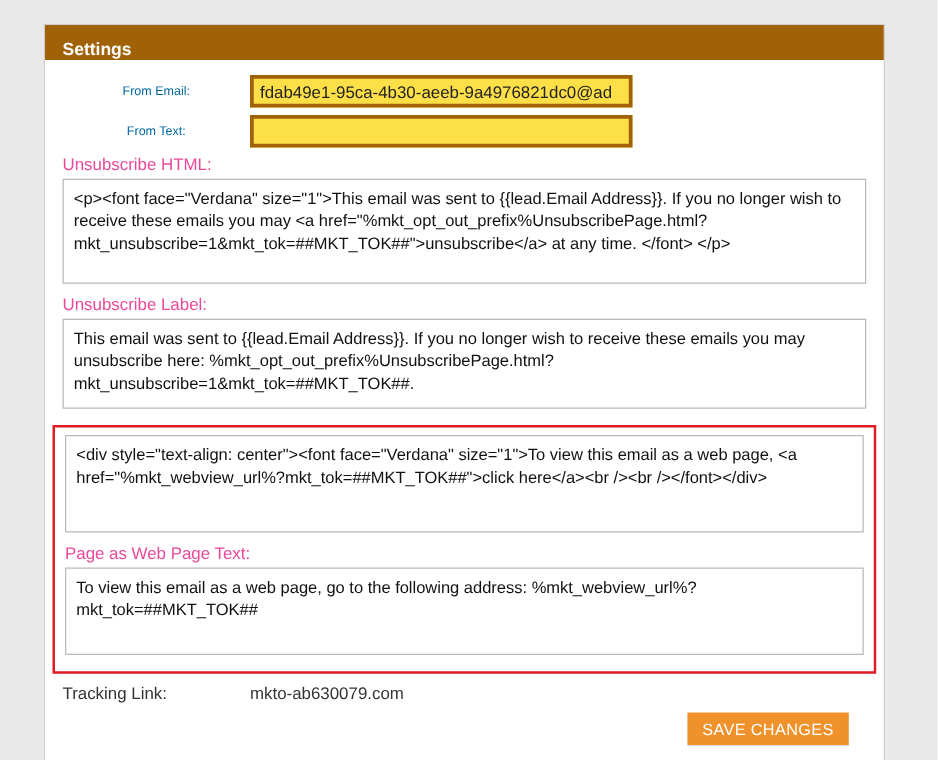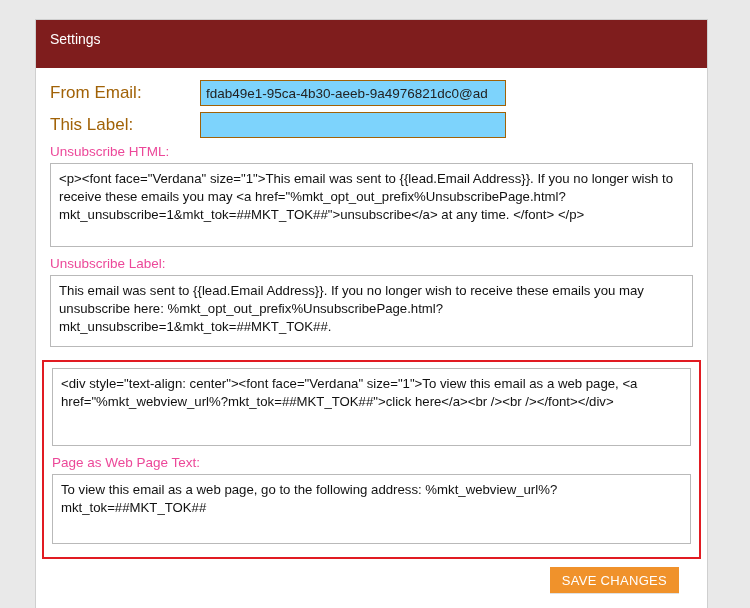--- a/index.html
+++ b/index.html
@@ -18,49 +18,50 @@
   .panel {
     position: absolute;
     left: 35px;
     top: 19px;
     width: 673px;
     background: #ffffff;
     border: 1px solid #cfcfcf;
     box-sizing: border-box;
   }
   .panel-header {
-    background: #7f1d1d;
-    height: 48px;
+    background: #a16207;
+    height: 28px;
     line-height: 38px;
     padding-left: 14px;
     color: #ffffff;
     font-size: 14px;
-    font-weight: normal;
+    font-weight: bold;
     box-sizing: border-box;
   }
   .panel-body {
     padding: 12px 14px 0 14px;
     box-sizing: border-box;
     position: relative;
   }
   .field-row {
     display: flex;
     align-items: center;
     margin-bottom: 6px;
   }
   .field-label {
     width: 150px;
-    font-size: 17px;
-    color: #a16207;
+    font-size: 10px;
+    color: #0369a1;
     flex: 0 0 150px;
+    text-align: center;
   }
   .text-input {
     height: 26px;
-    border: 1px solid #a16207;
-    background: #7dd3fc;
+    border: 3px solid #a16207;
+    background: #fde047;
     font-family: "Liberation Sans", sans-serif;
     font-size: 13.5px;
     color: #222;
     padding: 0 5px;
     box-sizing: border-box;
     outline: none;
   }
   .input-from-email { width: 306px; }
   .input-from-label { width: 306px; }
 
@@ -146,36 +147,40 @@
   </div>
 
   <div class="panel-body">
 
     <div class="field-row">
       <div class="field-label">From Email:</div>
       <input class="text-input input-from-email" type="text" value="fdab49e1-95ca-4b30-aeeb-9a4976821dc0@ad" style="">
     </div>
 
     <div class="field-row">
-      <div class="field-label">This Label:</div>
+      <div class="field-label">From Text:</div>
       <input class="text-input input-from-label" type="text" value="" style="">
     </div>
 
     <div class="block-label">Unsubscribe HTML:</div>
     <textarea class="code-area ta-unsub-html" style="">&lt;p&gt;&lt;font face="Verdana" size="1"&gt;This email was sent to {{lead.Email Address}}. If you no longer wish to receive these emails you may &lt;a href="%mkt_opt_out_prefix%UnsubscribePage.html?mkt_unsubscribe=1&amp;mkt_tok=##MKT_TOK##"&gt;unsubscribe&lt;/a&gt; at any time. &lt;/font&gt; &lt;/p&gt;</textarea>
 
     <div class="block-label">Unsubscribe Label:</div>
     <textarea class="code-area ta-unsub-text" style="">This email was sent to {{lead.Email Address}}. If you no longer wish to receive these emails you may unsubscribe here: %mkt_opt_out_prefix%UnsubscribePage.html?mkt_unsubscribe=1&amp;mkt_tok=##MKT_TOK##.</textarea>
 
     <div class="highlight-box">
       <textarea class="code-area ta-web-html" style="">&lt;div style="text-align: center"&gt;&lt;font face="Verdana" size="1"&gt;To view this email as a web page, &lt;a href="%mkt_webview_url%?mkt_tok=##MKT_TOK##"&gt;click here&lt;/a&gt;&lt;br /&gt;&lt;br /&gt;&lt;/font&gt;&lt;/div&gt;</textarea>
 
       <div class="block-label">Page as Web Page Text:</div>
       <textarea class="code-area ta-web-text" style="">To view this email as a web page, go to the following address: %mkt_webview_url%?mkt_tok=##MKT_TOK##</textarea>
     </div>
 
+    <div class="tracking-row">
+      <div class="tracking-label">Tracking Link:</div>
+      <div class="tracking-value">mkto-ab630079.com</div>
+    </div>
 
     <div class="footer">
       <button class="save-btn">SAVE CHANGES</button>
     </div>
 
   </div>
 </div>
 
 </body></html>

